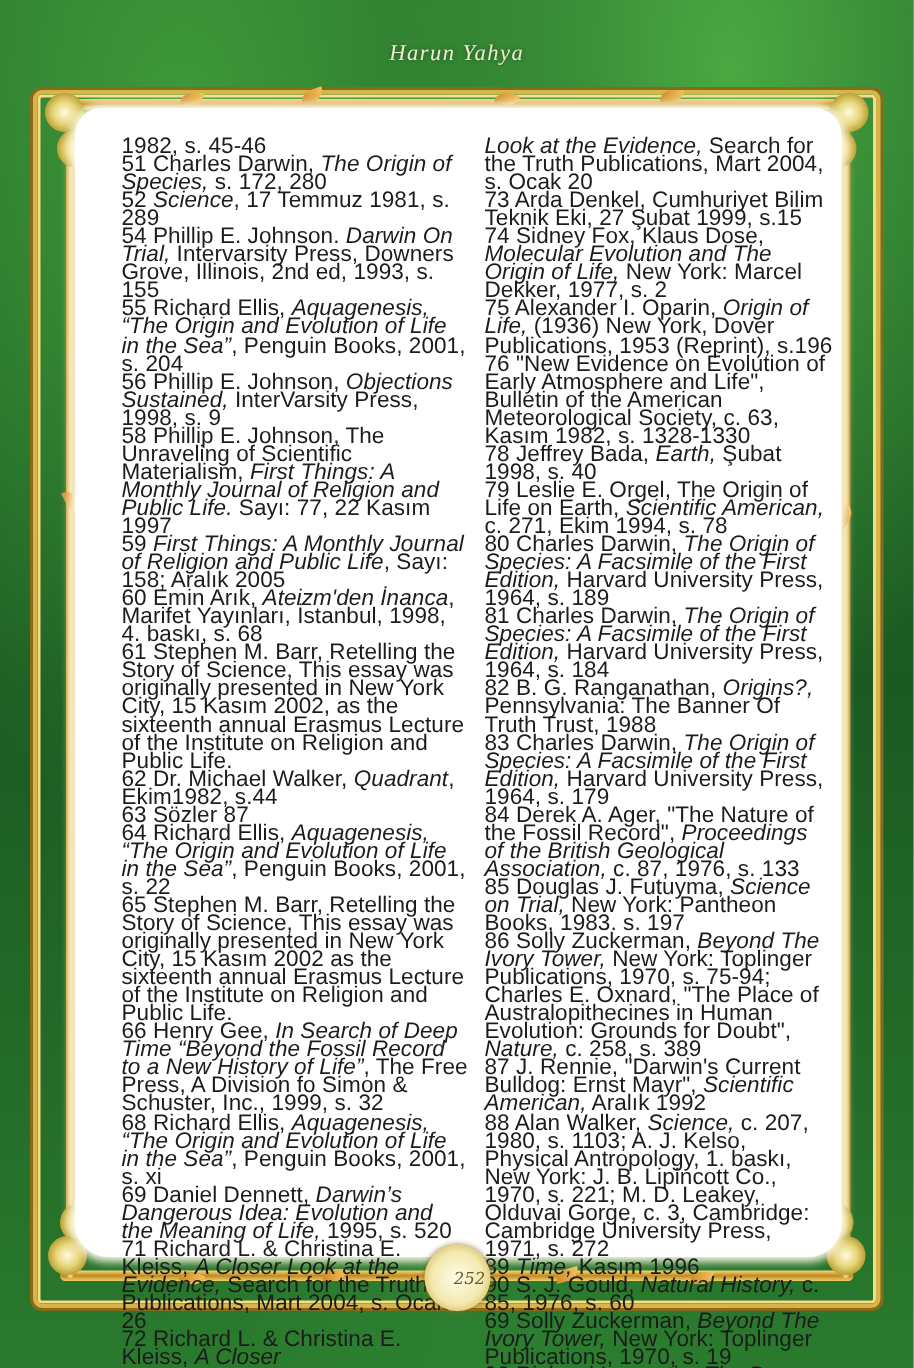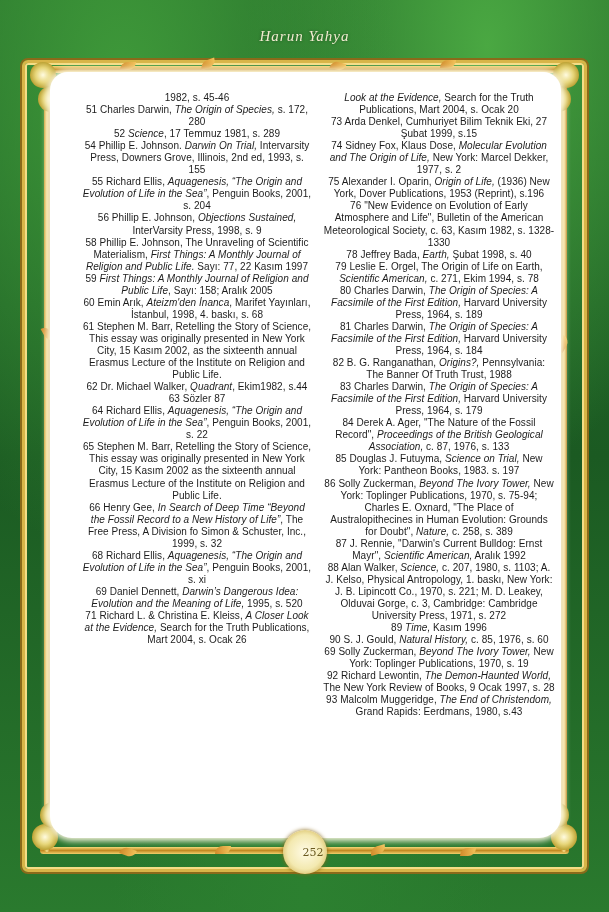--- a/index.html
+++ b/index.html
@@ -57,28 +57,27 @@
     background: linear-gradient(90deg, #d08a2a, #f2c25a);
   }
   .medallion {
     position: absolute; left: 50%; bottom: 38px; transform: translateX(-50%);
     width: 44px; height: 44px; border-radius: 50%;
     background: radial-gradient(circle, #fffbe6 0%, #f3e9b0 55%, #d9c06a 80%, #b89430 100%);
     box-shadow: 0 0 4px #8a6a1a;
     display: flex; align-items: center; justify-content: center;
   }
   .page-number {
-    font-family: "DejaVu Serif", serif; 
+    font-family: "DejaVu Serif", serif; font-style: italic;
     font-size: 11px; color: #6a5a20; margin-left: 17px;
   }
   .col {
     position: absolute; top: 92px;
-    font-size: 10px; line-height: 12.05px; color: #1c1c1c;
+    font-size: 15px; line-height: 12.05px; color: #1c1c1c;
     letter-spacing: 0.05px;
-    text-align: center;
   }
   .col-left { left: 81px; width: 232px; }
   .col-right { left: 323px; width: 232px; }
   .entry { display: block; }
   .entry i { font-style: italic; }
 </style>
 </head>
 <body>
 
 <div class="bg"></div>
@@ -125,20 +124,21 @@
     <span class="entry"><span>60 Emin Arık, </span><i>Ateizm'den İnanca</i><span>, Marifet Yayınları, İstanbul, 1998, 4. baskı, s. 68</span></span>
     <span class="entry"><span>61 Stephen M. Barr, Retelling the Story of Science, This essay was originally presented in New York City, 15 Kasım 2002, as the sixteenth annual Erasmus Lecture of the Institute on Religion and Public Life.</span></span>
     <span class="entry"><span>62 Dr. Michael Walker, </span><i>Quadrant</i><span>, Ekim1982, s.44</span></span>
     <span class="entry"><span>63 Sözler 87</span></span>
     <span class="entry"><span>64 Richard Ellis, </span><i>Aquagenesis, “The Origin and Evolution of Life in the Sea”</i><span>, Penguin Books, 2001, s. 22</span></span>
     <span class="entry"><span>65 Stephen M. Barr, Retelling the Story of Science, This essay was originally presented in New York City, 15 Kasım 2002 as the sixteenth annual Erasmus Lecture of the Institute on Religion and Public Life.</span></span>
     <span class="entry"><span>66 Henry Gee, </span><i>In Search of Deep Time “Beyond the Fossil Record to a New History of Life”</i><span>, The Free Press, A Division fo Simon &amp; Schuster, Inc., 1999, s. 32</span></span>
     <span class="entry"><span>68 Richard Ellis, </span><i>Aquagenesis, “The Origin and Evolution of Life in the Sea”</i><span>, Penguin Books, 2001, s. xi</span></span>
     <span class="entry"><span>69 Daniel Dennett, </span><i>Darwin’s Dangerous Idea: Evolution and the Meaning of Life,</i><span> 1995, s. 520</span></span>
     <span class="entry"><span>71 Richard L. &amp; Christina E. Kleiss, </span><i>A Closer Look at the Evidence,</i><span> Search for the Truth Publications, Mart 2004, s. Ocak 26</span></span>
+    <span class="entry"><span>72 Richard L. &amp; Christina E. Kleiss, </span><i>A Closer</i></span>
   </div>
 <div class="col col-right">
     <span class="entry"><i>Look at the Evidence,</i><span> Search for the Truth Publications, Mart 2004, s. Ocak 20</span></span>
     <span class="entry"><span>73 Arda Denkel, Cumhuriyet Bilim Teknik Eki, 27 Şubat 1999, s.15</span></span>
     <span class="entry"><span>74 Sidney Fox, Klaus Dose, </span><i>Molecular Evolution and The Origin of Life,</i><span> New York: Marcel Dekker, 1977, s. 2</span></span>
     <span class="entry"><span>75 Alexander I. Oparin, </span><i>Origin of Life,</i><span> (1936) New York, Dover Publications, 1953 (Reprint), s.196</span></span>
     <span class="entry"><span>76 "New Evidence on Evolution of Early Atmosphere and Life", Bulletin of the American Meteorological Society, c. 63, Kasım 1982, s. 1328-1330</span></span>
     <span class="entry"><span>78 Jeffrey Bada, </span><i>Earth,</i><span> Şubat 1998, s. 40</span></span>
     <span class="entry"><span>79 Leslie E. Orgel, The Origin of Life on Earth, </span><i>Scientific American,</i><span> c. 271, Ekim 1994, s. 78</span></span>
     <span class="entry"><span>80 Charles Darwin, </span><i>The Origin of Species: A Facsimile of the First Edition,</i><span> Harvard University Press, 1964, s. 189</span></span>

